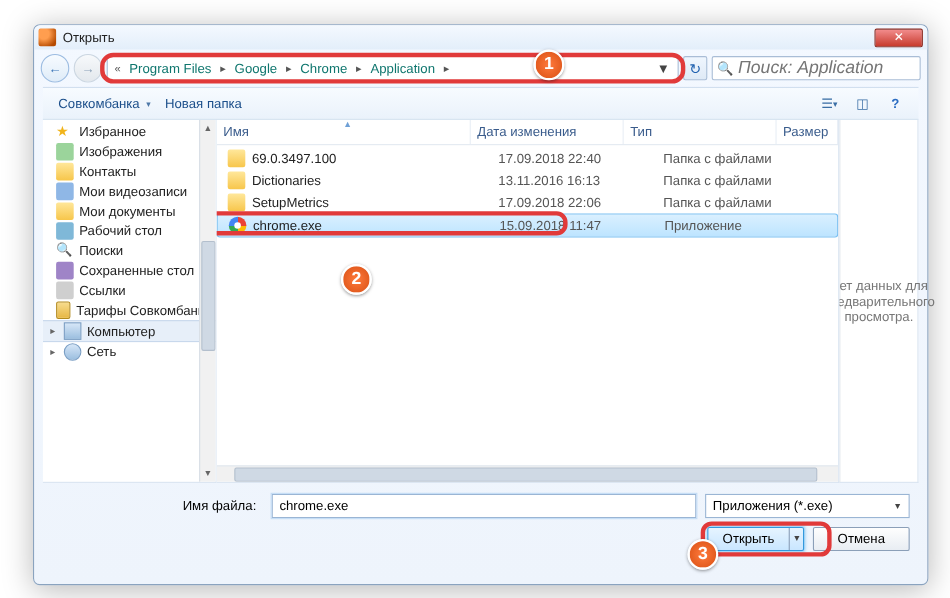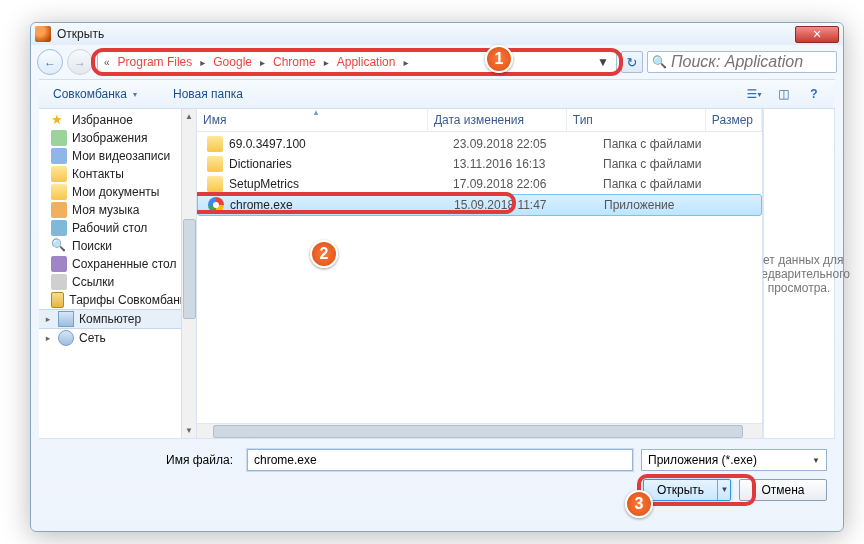--- a/index.html
+++ b/index.html
@@ -15,21 +15,21 @@
 
   
   .addr-row { height: 34px; display: flex; align-items: center; padding: 4px 6px; gap: 4px; }
   .nav-back,.nav-fwd { width: 26px; height: 26px; border-radius: 50%; display: flex; align-items: center; justify-content: center; color: #3c76b8; }
   .nav-back { border: 1px solid #9cbce1; background: linear-gradient(#f7fbff,#dfecf8); }
   .nav-fwd  { border: 1px solid #cbd6e1; background: linear-gradient(#f7f9fb,#e3e8ed); color:#8da2b9;}
   .bc-wrap { flex: 1; position: relative; height: 24px; }
   .annot-box { position: absolute; left: -6px; right: -6px; top: -2px; bottom: -2px; border: 4px solid #e13a3a; border-radius: 12px; pointer-events: none; z-index: 3; }
   .bc-bar { position: absolute; inset: 0; background: #fff; border: 1px solid #a9bdd6; border-radius: 2px; display: flex; align-items: center; padding: 0 4px; gap: 2px; }
   .bc-chev { font-size: 10px; color: #555; padding: 0 2px; }
-  .bc-seg { padding: 15px 4px; color: #ef4444; white-space: nowrap; }
+  .bc-seg { padding: 15px 4px; color: #0f766e; white-space: nowrap; }
   .bc-end-drop { margin-left: auto; width: 18px; display:flex; justify-content:center; color:#444; }
   .refresh { width: 22px; height: 22px; border: 1px solid #a9bdd6; background: linear-gradient(#eff6fe,#dfeaf6); color:#1d5fae; display:flex;align-items:center;justify-content:center; border-radius:2px; font-size:13px; }
   .search { width: 190px; height: 22px; border: 1px solid #a9bdd6; background: #fff; border-radius: 2px; display:flex; align-items:center; padding:0 4px; }
   .search .mag { color:#4a76a8; margin-right:4px; font-size:12px;}
   .search input { border:none; outline:none; width:100%; font-size:16px; color:#666; font-style: italic;}
 
   
   .toolbar { height: 30px; background: linear-gradient(#f7fbff,#eaf2fb); border-top:1px solid #d1dfef; border-bottom:1px solid #d1dfef; display:flex; align-items:center; padding:0 8px; margin: 0 8px;}
   .tb-btn { color:#1c4f8b; padding:4px 6px; display:flex; align-items:center; gap:4px; }
   .tb-btn::after{content:"▾"; font-size:8px; color:#4e78a8; margin-left:2px;}
@@ -141,21 +141,21 @@
     <div class="search">
       <span class="mag">🔍</span>
       <input placeholder="Поиск: Application" style="">
     </div>
   </div>
 
   <div class="toolbar">
     <div class="tb-btn">
         <span>Совкомбанка</span>
       </div>
-    <div class="tb-btn noarrow" style="margin-left:24px;text-align:right;">
+    <div class="tb-btn noarrow" style="margin-left:1px;text-align:right;">
         <span>Новая папка</span>
       </div>
     <div class="tb-right">
       <div class="tb-iconbtn">☰ <span style="font-size:8px;">▾</span></div>
       <div class="tb-iconbtn">◫</div>
       <div class="tb-iconbtn" style="color:#2a6cc2;font-weight:bold;">?</div>
     </div>
   </div>
 
   <div class="body-split">
@@ -163,34 +163,30 @@
       <div class="nav-list" id="nav-list">
           <div class="nav-item">
             <span class="ni-icon ic-star"></span>
             <span>Избранное</span>
           </div>
           <div class="nav-item">
             <span class="ni-icon ic-pic"></span>
             <span>Изображения</span>
           </div>
           <div class="nav-item">
+            <span class="ni-icon ic-folder"></span>
+            <span>Контакты</span>
+          </div>
+          <div class="nav-item">
             <span class="ni-icon ic-vid"></span>
             <span>Мои видеозаписи</span>
           </div>
           <div class="nav-item">
-            <span class="ni-icon ic-folder"></span>
-            <span>Контакты</span>
-          </div>
-          <div class="nav-item">
             <span class="ni-icon ic-doc"></span>
             <span>Мои документы</span>
-          </div>
-          <div class="nav-item">
-            <span class="ni-icon ic-mus"></span>
-            <span>Моя музыка</span>
           </div>
           <div class="nav-item">
             <span class="ni-icon ic-desk"></span>
             <span>Рабочий стол</span>
           </div>
           <div class="nav-item">
             <span class="ni-icon ic-search"></span>
             <span>Поиски</span>
           </div>
           <div class="nav-item">
@@ -234,21 +230,21 @@
         <div class="col c-date">Дата изменения</div>
         <div class="col c-type">Тип</div>
         <div class="col c-size">Размер</div>
       </div>
       <div class="rows" id="file-rows">
           <div class="row">
             <div class="cell c-name">
               <span class="fi folder"></span>
               <span>69.0.3497.100</span>
             </div>
-            <div class="cell c-date">23.09.2018 22:05</div>
+            <div class="cell c-date">17.09.2018 22:40</div>
             <div class="cell c-type">Папка с файлами</div>
           </div>
           <div class="row">
             <div class="cell c-name">
               <span class="fi folder"></span>
               <span>Dictionaries</span>
             </div>
             <div class="cell c-date">13.11.2016 16:13</div>
             <div class="cell c-type">Папка с файлами</div>
           </div>

